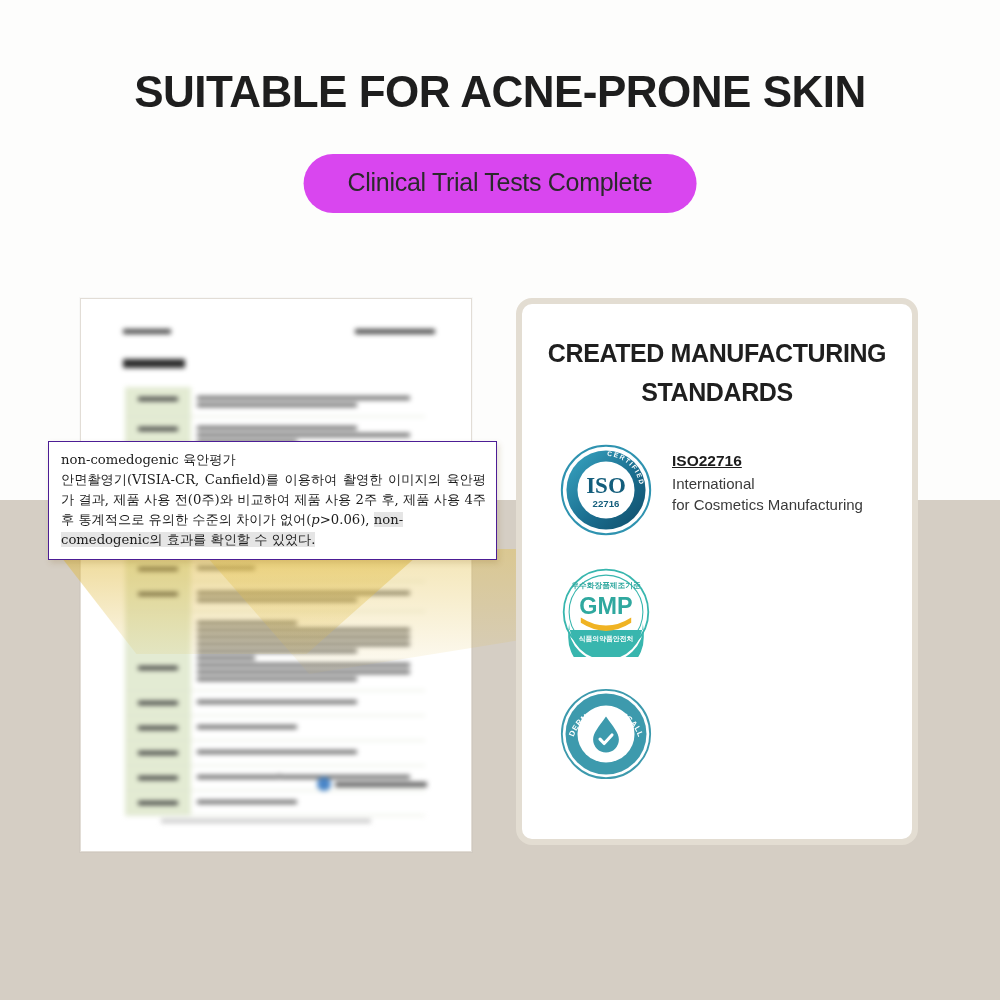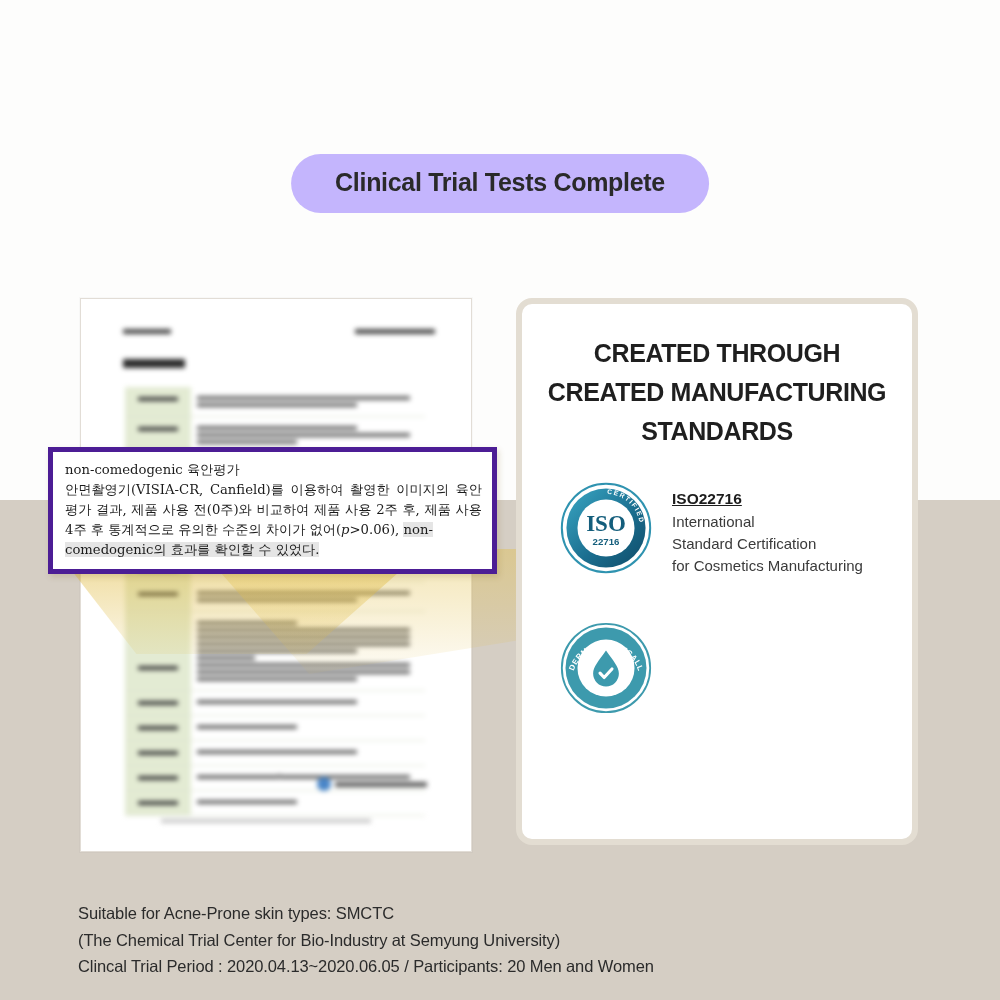--- a/index.html
+++ b/index.html
@@ -18,24 +18,24 @@
 
   
   .headline {
     position:absolute; left:0; top:68px; width:1000px;
     text-align:center;
     font-size:44px; font-weight:bold; letter-spacing:-0.5px;
     color:#1e1e1e; line-height:1.1;
   }
   .pill {
     position:absolute; left:50%; top:154px; transform:translateX(-50%);
-    background:#c4b5fd;
+    background:#d946ef;
     border-radius:30px;
     padding:14px 44px 16px;
-    font-size:25px; font-weight:bold; color:#2a2a2a;
+    font-size:25px; font-weight:normal; color:#2a2a2a;
     letter-spacing:-0.3px;
     white-space:nowrap;
   }
 
   
   .doc-panel {
     position:absolute; left:80px; top:298px; width:392px; height:554px;
     background:#ffffff;
     border:1px solid #e2ddd6;
     box-shadow:0 0 0 1px rgba(0,0,0,0.02);
@@ -73,25 +73,24 @@
     position:absolute; left:200px; top:549px; width:420px; height:125px;
     background:linear-gradient(to bottom, rgba(226,190,70,0.40), rgba(226,190,70,0.06));
     clip-path:polygon(0% 0%, 100% 0%, 100% 60%, 26% 100%);
     pointer-events:none;
   }
 
   
   .callout {
     position:absolute; left:48px; top:441px; width:449px;
     background:#ffffff;
-    border:5px solid #4c1d95;
+    border:1px solid #4c1d95;
     padding:8px 10px 9px 12px;
     box-shadow:2px 3px 6px rgba(120,90,20,0.18);
     z-index:5;
-    margin-top:6px;
   }
   .callout p {
     font-family:"DejaVu Serif", serif;
     font-size:13.2px;
     line-height:1.52;
     color:#1b1b1b;
     text-align:justify;
   }
   .callout p.first { text-align:left; }
   .hl { background:#e5e5e5; }
@@ -126,20 +125,21 @@
   }
 </style>
 </head>
 <body>
 
 <div id="page">
 
   <div class="bg-top"></div>
   <div class="bg-bottom"></div>
 
+  <div class="headline">SUITABLE FOR ACNE-PRONE SKIN</div>
   <div class="pill">Clinical Trial Tests Complete</div>
 
   <div class="doc-panel">
     <div class="doc-inner">
       <div class="doc-head-left"></div>
       <div class="doc-head-right"></div>
       <div class="doc-title"></div>
 
       <div class="dtable">
         <div class="drow">
@@ -269,21 +269,20 @@
   <div class="cone"></div>
   <div class="cone2"></div>
 
   <div class="callout">
     <p class="first">non-comedogenic 육안평가</p>
     <p><span>안면촬영기(VISIA-CR, Canfield)를 이용하여 촬영한 이미지의 육안평가 결과, 제품 사용 전(0주)와 비교하여 제품 사용 2주 후, 제품 사용 4주 후 통계적으로 유의한 수준의 차이가 없어(</span><em class="p">p</em><span>&gt;0.06), </span><span class="hl">non-</span><br><span class="hl">comedogenic의 효과를 확인할 수 있었다.</span></p>
   </div>
 
   <div class="cert-card">
     <div class="cert-title">
-      <div>CREATED THROUGH</div>
       <div>CREATED MANUFACTURING</div>
       <div>STANDARDS</div>
     </div>
 
     <div class="cert-list">
 
       <div class="cert-row r1">
         <div class="badge-wrap">
           <svg width="92" height="92" viewBox="0 0 100 100">
             <defs>
@@ -300,26 +299,37 @@
             <text font-family="'Liberation Sans',sans-serif" font-size="7.2" font-weight="bold" fill="#ffffff" letter-spacing="1.6">
               <textPath href="#isoArc" startOffset="2%">CERTIFIED</textPath>
             </text>
             <text x="50" y="53" text-anchor="middle" font-family="'Liberation Serif',serif" font-size="25" font-weight="bold" fill="#145e7c">ISO</text>
             <text x="50" y="68" text-anchor="middle" font-family="'Liberation Sans',sans-serif" font-size="10.5" font-weight="bold" fill="#145e7c">22716</text>
           </svg>
         </div>
         <div class="cert-text">
           <div class="cert-name">ISO22716</div>
           <div class="cert-desc">International</div>
-          <div class="cert-desc">Standard Certification</div>
           <div class="cert-desc">for Cosmetics Manufacturing</div>
         </div>
       </div>
 
       <div class="cert-row">
+        <div class="badge-wrap">
+          <svg width="90" height="90" viewBox="0 0 100 100">
+            <circle cx="50" cy="50" r="47" fill="#ffffff" stroke="#38b6ae" stroke-width="2"></circle>
+            <circle cx="50" cy="50" r="41" fill="none" stroke="#38b6ae" stroke-width="1.2"></circle>
+            <path d="M 8 64 A 42 42 0 0 0 92 64 L 92 78 A 42 42 0 0 1 8 78 Z" fill="#38b6ae"></path>
+            <path d="M 9 62 A 41 41 0 0 0 91 62 L 91 70 L 9 70 Z" fill="#38b6ae"></path>
+            <text x="50" y="23" text-anchor="middle" font-family="'DejaVu Sans',sans-serif" font-size="8.6" font-weight="bold" fill="#2fa89f">우수화장품제조기준</text>
+            <text x="50" y="52" text-anchor="middle" font-family="'Liberation Sans',sans-serif" font-size="26" font-weight="bold" fill="#2fa89f">GMP</text>
+            <path d="M 22 56 Q 50 74 78 56 L 78 62 Q 50 80 22 62 Z" fill="#f0b323"></path>
+            <text x="50" y="82" text-anchor="middle" font-family="'DejaVu Sans',sans-serif" font-size="7.6" font-weight="bold" fill="#ffffff">식품의약품안전처</text>
+          </svg>
+        </div>
       </div>
 
       <div class="cert-row">
         <div class="badge-wrap">
           <svg width="92" height="92" viewBox="0 0 100 100">
             <circle cx="50" cy="50" r="48" fill="none" stroke="#3d9aad" stroke-width="2"></circle>
             <circle cx="50" cy="50" r="44" fill="#3d9aad"></circle>
             <circle cx="50" cy="50" r="31" fill="#ffffff"></circle>
             <path id="dTop" d="M 14 56 A 37 37 0 0 1 86 56" fill="none"></path>
             <text font-family="'Liberation Sans',sans-serif" font-size="8.4" font-weight="bold" fill="#ffffff" letter-spacing="0.6">
@@ -331,19 +341,14 @@
             </text>
             <path d="M 50 31 C 58 42 64 49 64 56 A 14 14 0 0 1 36 56 C 36 49 42 42 50 31 Z" fill="#3d9aad"></path>
             <path d="M 43.5 55.5 l 4.5 4.8 l 8.5 -9.2" fill="none" stroke="#ffffff" stroke-width="3.4" stroke-linecap="round" stroke-linejoin="round"></path>
           </svg>
         </div>
       </div>
 
     </div>
   </div>
 
-  <div class="footer">
-    <div>Suitable for Acne-Prone skin types: SMCTC</div>
-    <div>(The Chemical Trial Center for Bio-Industry at Semyung University)</div>
-    <div>Clincal Trial Period : 2020.04.13~2020.06.05 / Participants: 20 Men and Women</div>
-  </div>
 
 </div>
 
 </body></html>

